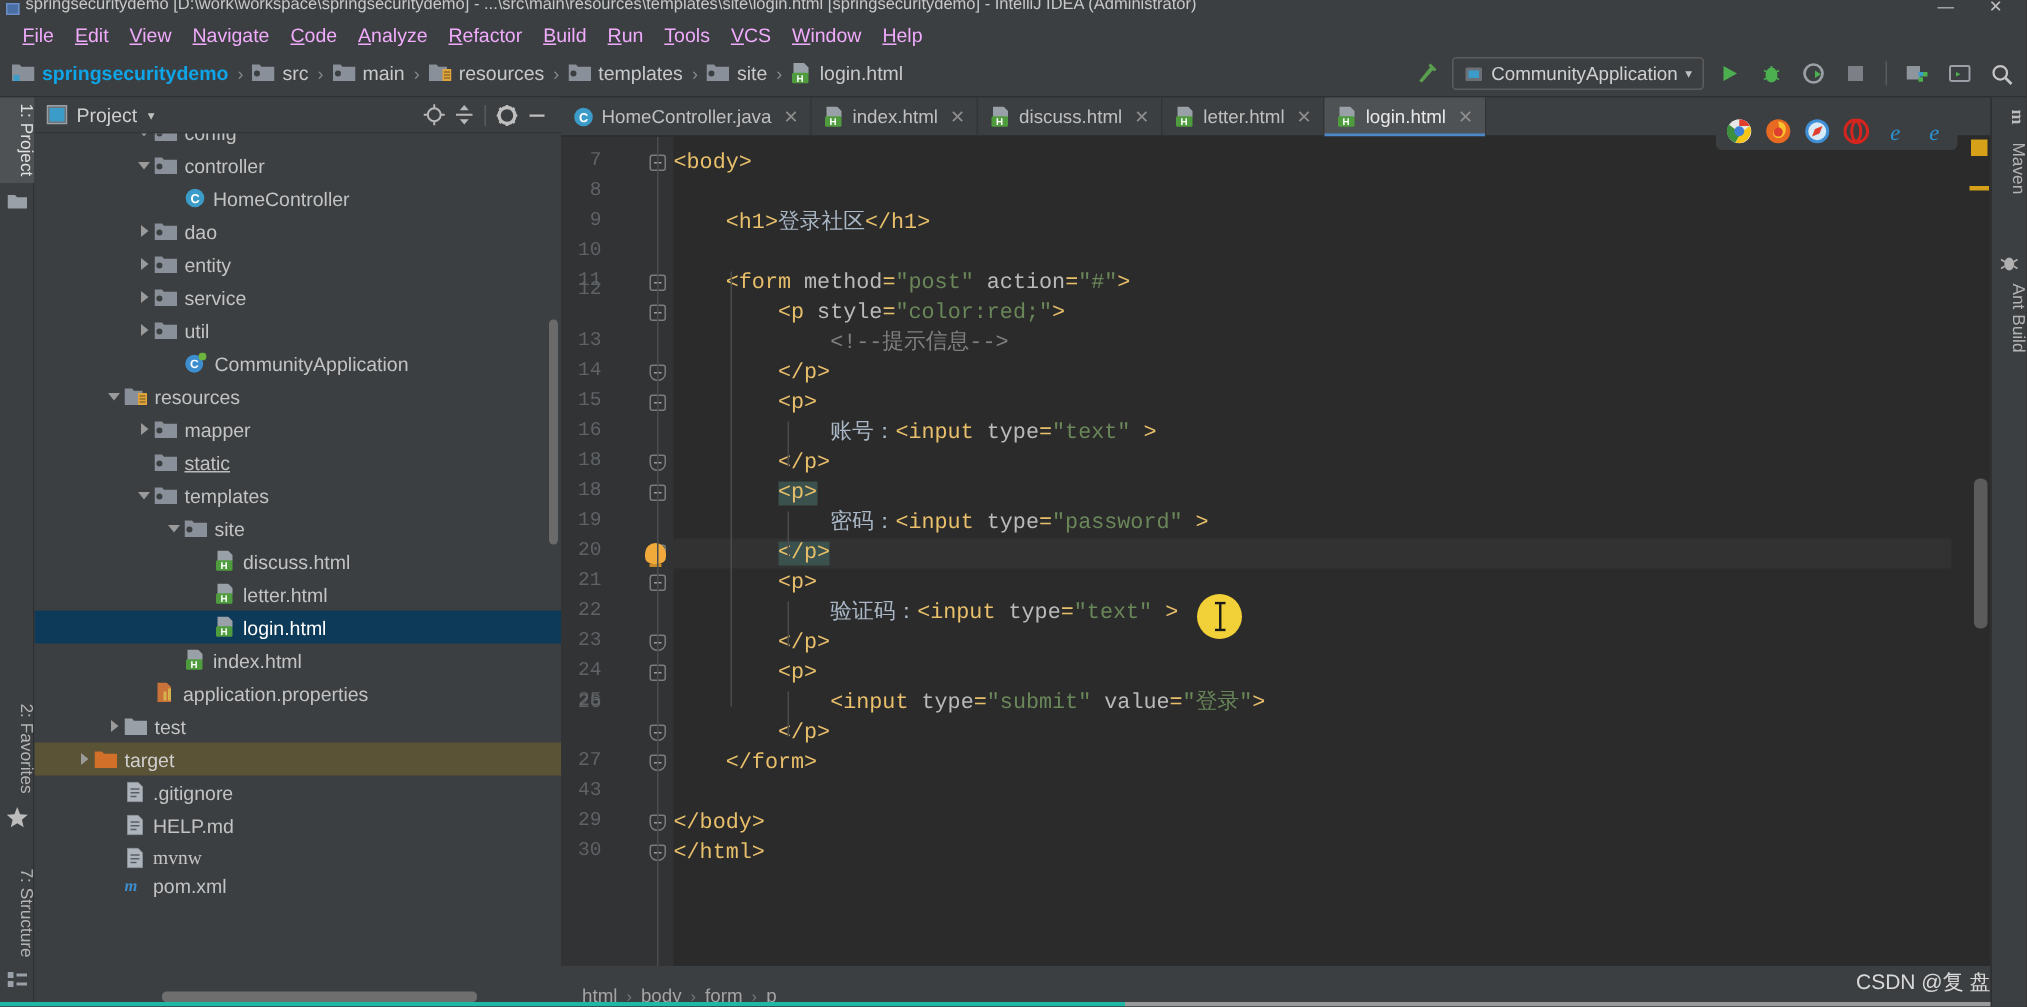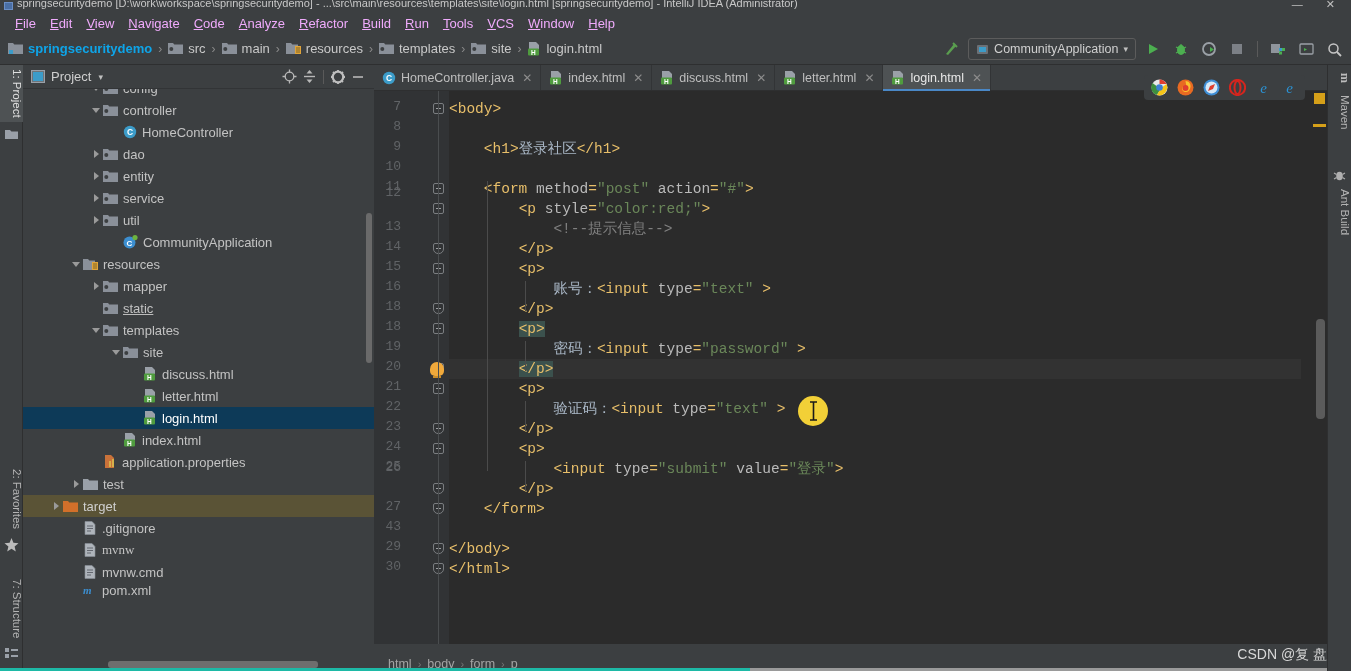--- a/index.html
+++ b/index.html
@@ -655,35 +655,35 @@
           <span class="tlabel">target</span>
         </div>
         <div class="trow" style="padding-left: 46px;">
           <span class="tw"></span>
           <span class="icn"><svg width="14" height="14" viewBox="0 0 14 14">
               <path d="M2 0.5 h7 l3 3 v10 H2 Z" fill="#aeb4bb" stroke="#8a9099" stroke-width="0.6"></path>
               <path d="M4 5 h6 M4 7.5 h6 M4 10 h4" stroke="#5a5f66" stroke-width="0.9"></path>
             </svg></span>
           <span class="tlabel">.gitignore</span>
         </div>
-        <div class="trow" style="padding-left: 46px; font-family: Liberation Serif, serif;">
+        <div class="trow" style="padding-left: 46px;">
           <span class="tw"></span>
           <span class="icn"><svg width="14" height="14" viewBox="0 0 14 14">
               <path d="M2 0.5 h7 l3 3 v10 H2 Z" fill="#aeb4bb" stroke="#8a9099" stroke-width="0.6"></path>
               <path d="M4 5 h6 M4 7.5 h6 M4 10 h4" stroke="#5a5f66" stroke-width="0.9"></path>
             </svg></span>
-          <span class="tlabel">mvnw</span>
-        </div>
-        <div class="trow" style="padding-left: 46px;">
+          <span class="tlabel">HELP.md</span>
+        </div>
+        <div class="trow" style="padding-left: 46px; font-family: Liberation Serif, serif;">
           <span class="tw"></span>
           <span class="icn"><svg width="14" height="14" viewBox="0 0 14 14">
               <path d="M2 0.5 h7 l3 3 v10 H2 Z" fill="#aeb4bb" stroke="#8a9099" stroke-width="0.6"></path>
               <path d="M4 5 h6 M4 7.5 h6 M4 10 h4" stroke="#5a5f66" stroke-width="0.9"></path>
             </svg></span>
-          <span class="tlabel">mvnw.cmd</span>
+          <span class="tlabel">mvnw</span>
         </div>
         <div class="trow" style="padding-left: 46px; height: 14px;">
           <span class="tw"></span>
           <span class="icn"><svg width="14" height="14" viewBox="0 0 14 14">
               <text x="0" y="11" font-size="11" font-style="italic" font-weight="bold" font-family="Liberation Serif, serif" fill="#3c8ecf">m</text>
             </svg></span>
           <span class="tlabel">pom.xml</span>
         </div>
       </div>
     <div class="tree-scroll"></div>

